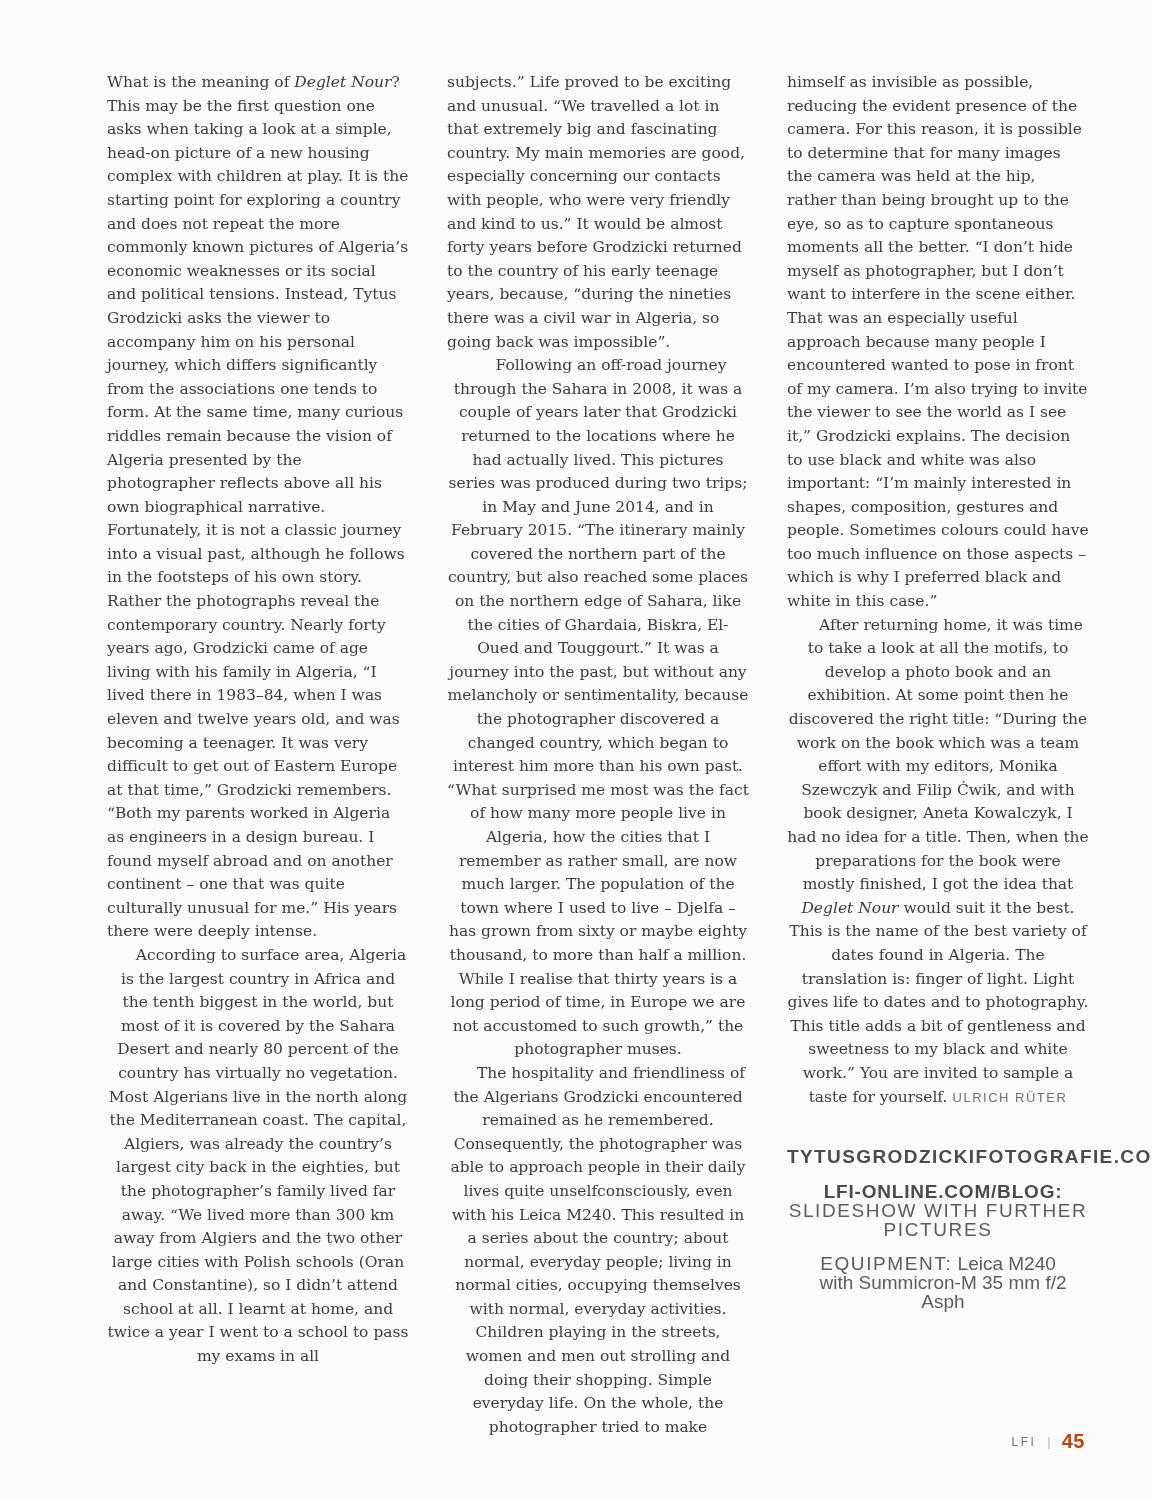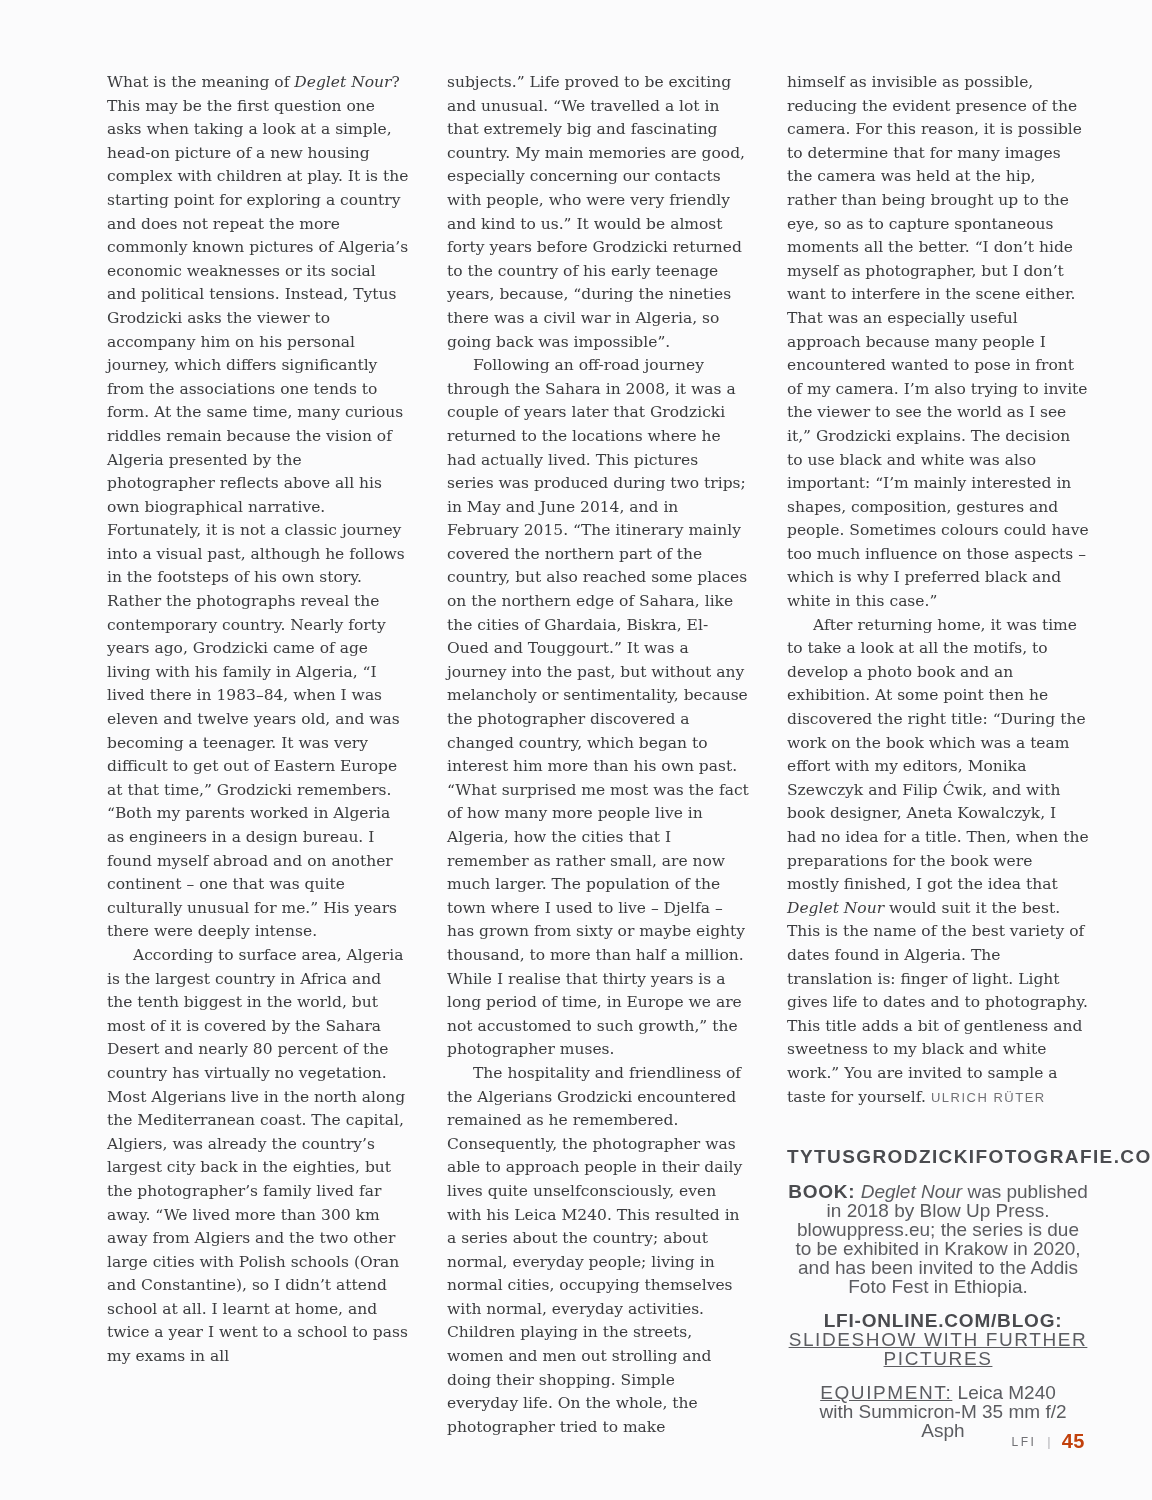--- a/index.html
+++ b/index.html
@@ -17,21 +17,21 @@
   }
   .column{
     width:302px;
     font-family:"DejaVu Serif", serif;
     font-size:15.5px;
     line-height:23.6px;
     color:#3b3c3e;
     text-align:left;
   }
   .para{margin:0;}
-  .para.indent{text-indent:26px;}
+  .para.indent{text-indent:26px;text-align:center;}
   .i{font-style:italic;}
   .byline{
     font-family:"Liberation Sans", sans-serif;
     font-size:13px;
     letter-spacing:1.5px;
     color:#707074;
   }
   .extras{
     margin-top:38px;
     font-family:"Liberation Sans", sans-serif;
@@ -47,21 +47,21 @@
     margin:0 0 16px 0;
   }
   .meta{margin:0 0 15px 0;}
   .meta:last-child{margin-bottom:0;}
   .label-bold{
     font-weight:bold;
     letter-spacing:0.8px;
     color:#4a4b4f;
   }
   .block{display:block;padding-left:10px;}
-  .caps-spaced{letter-spacing:1.6px;text-decoration:underline;}
+  .caps-spaced{letter-spacing:1.6px;}
   .equip{margin:0;}
   .page-footer{
     position:absolute;
     top:1430px;
     right:67px;
     display:flex;
     align-items:center;
     gap:11px;
     font-family:"Liberation Sans", sans-serif;
   }
@@ -102,25 +102,20 @@
 
     <div class="column">
       <div>
           <p class="para"><span>himself as invisible as possible, reducing the evident presence of the camera. For this reason, it is possible to determine that for many images the camera was held at the hip, rather than being brought up to the eye, so as to capture spontaneous moments all the better. “I don’t hide myself as photographer, but I don’t want to interfere in the scene either. That was an especially useful approach because many people I encountered wanted to pose in front of my camera. I’m also trying to invite the viewer to see the world as I see it,” Grodzicki explains. The decision to use black and white was also important: “I’m mainly interested in shapes, composition, gestures and people. Sometimes colours could have too much influence on those aspects – which is why I preferred black and white in this case.”</span></p>
           <p class="para indent"><span>After returning home, it was time to take a look at all the motifs, to develop a photo book and an exhibition. At some point then he discovered the right title: “During the work on the book which was a team effort with my editors, Monika Szewczyk and Filip Ćwik, and with book designer, Aneta Kowalczyk, I had no idea for a title. Then, when the preparations for the book were mostly finished, I got the idea that </span><span class="i">Deglet Nour</span><span> would suit it the best. This is the name of the best variety of dates found in Algeria. The translation is: finger of light. Light gives life to dates and to photography. This title adds a bit of gentleness and sweetness to my black and white work.” You are invited to sample a taste for yourself.</span><span class="byline"> ULRICH RÜTER</span></p>
         </div>
 
       <div class="extras">
         <p class="website">TYTUSGRODZICKIFOTOGRAFIE.COM</p>
 
-        <p class="meta">
-          <span class="label-bold">BOOK:</span>
-          <span class="i">Deglet Nour</span>
-          <span>was published in 2018 by Blow Up Press. blowuppress.eu; the series is due to be exhibited in Krakow in 2020, and has been invited to the Addis Foto Fest in Ethiopia.</span>
-        </p>
 
         <p class="meta">
           <span class="label-bold block">LFI-ONLINE.COM/BLOG:</span>
           <span class="caps-spaced">SLIDESHOW WITH FURTHER PICTURES</span>
         </p>
 
         <p class="meta equip">
           <span class="caps-spaced">EQUIPMENT:</span>
           <span>Leica M240</span>
           <span class="block">with Summicron-M 35 mm f/2 Asph</span>

